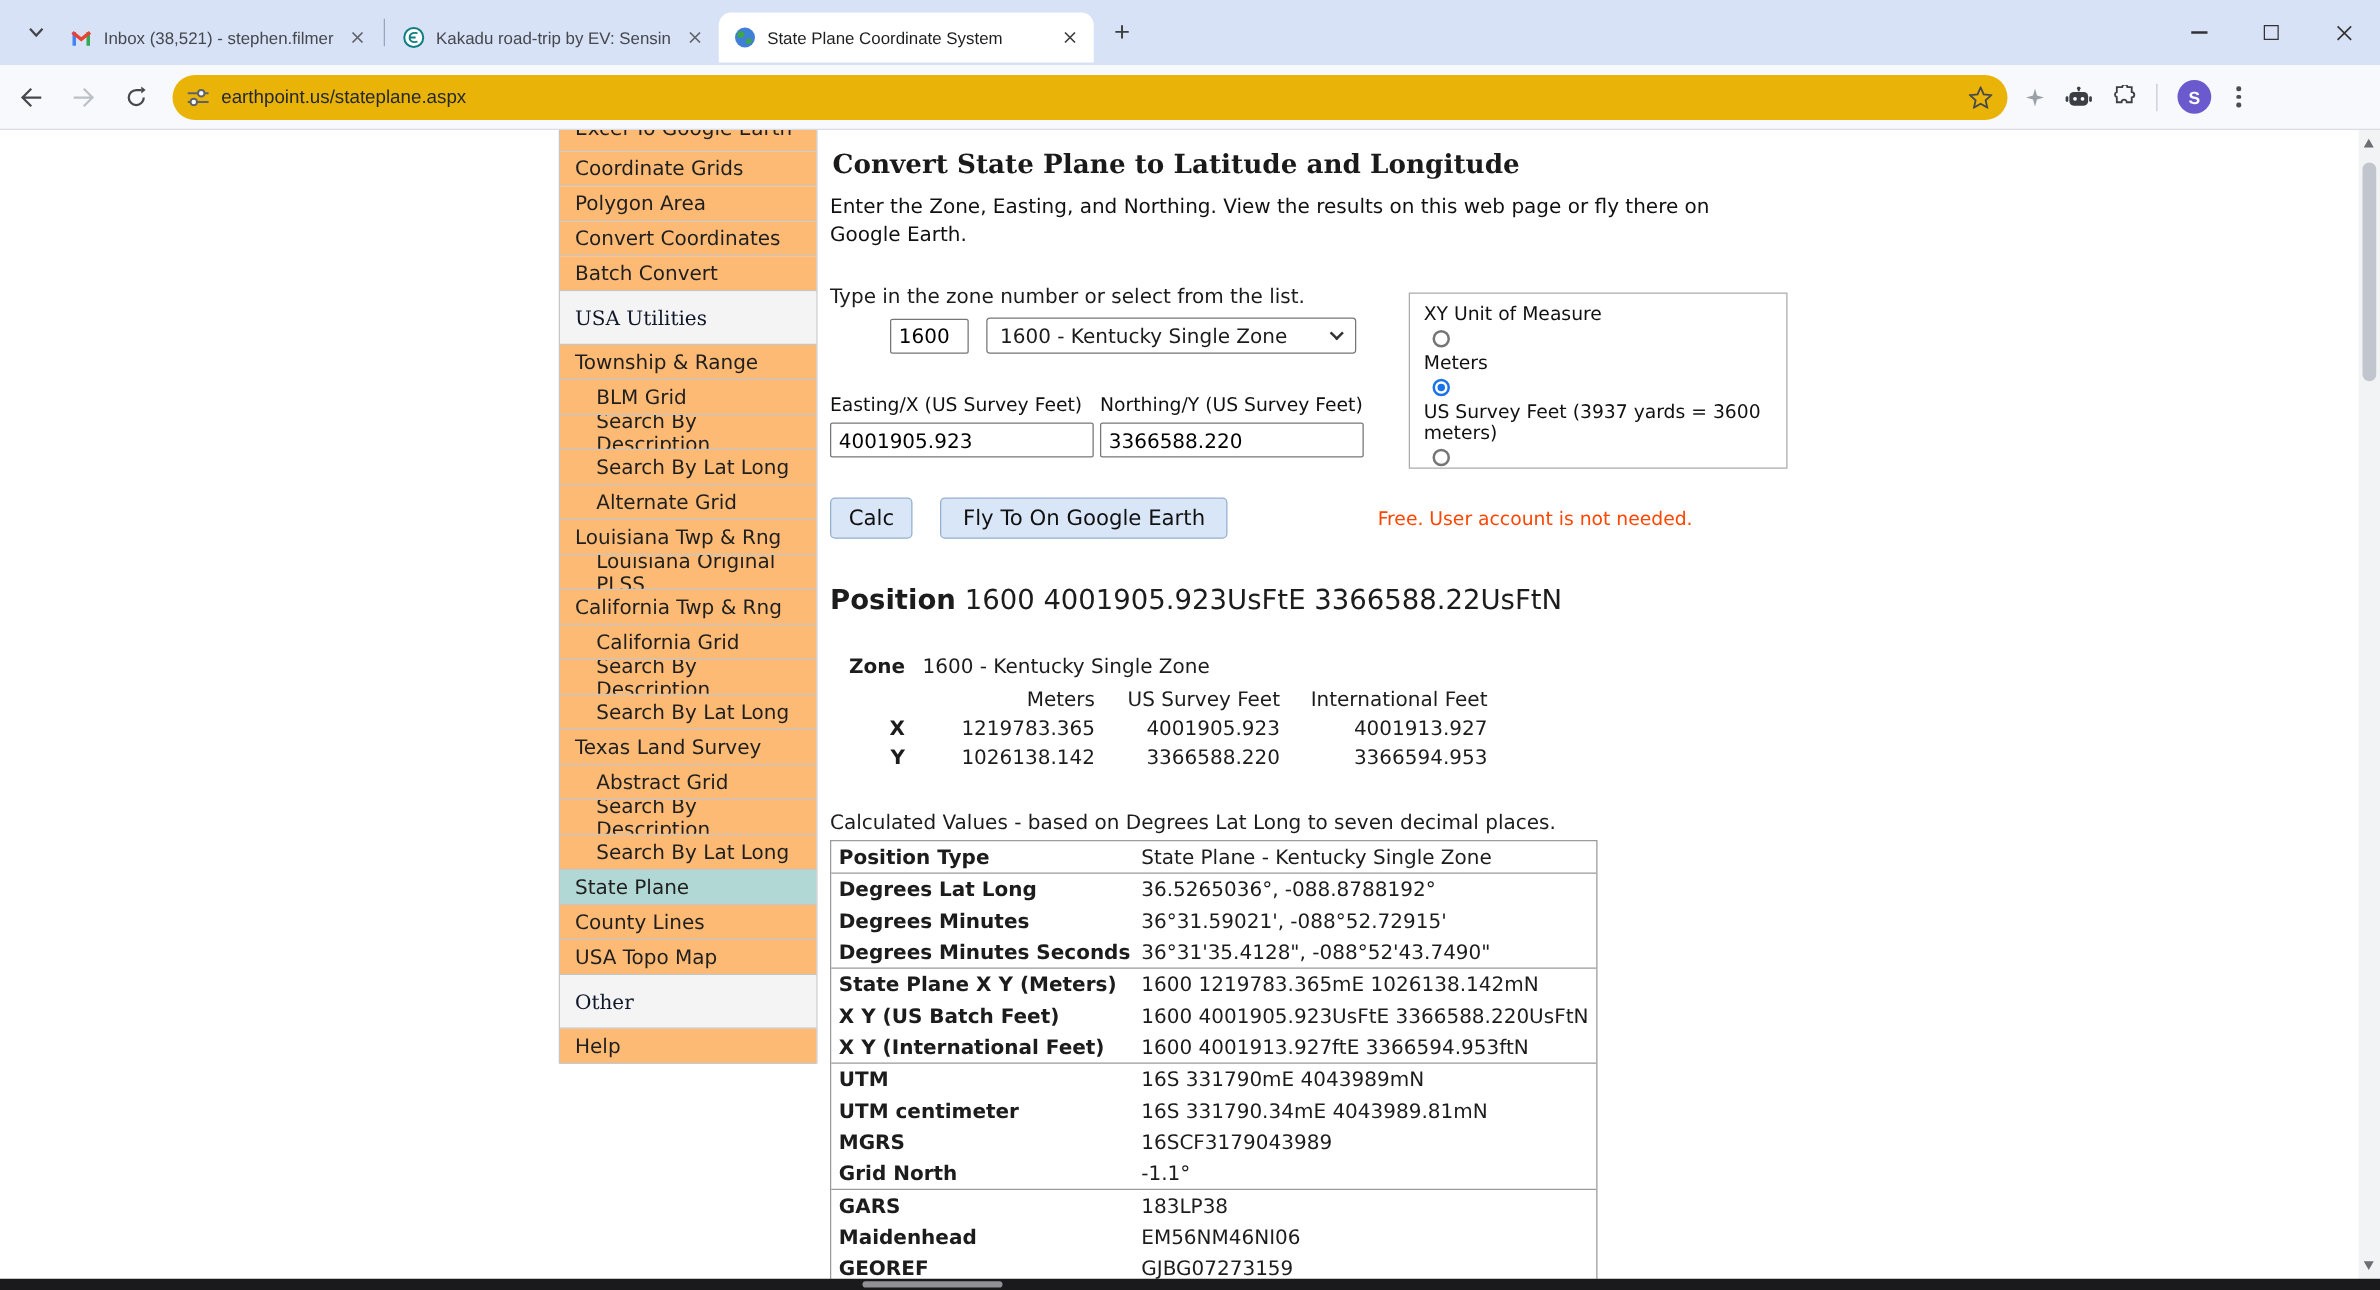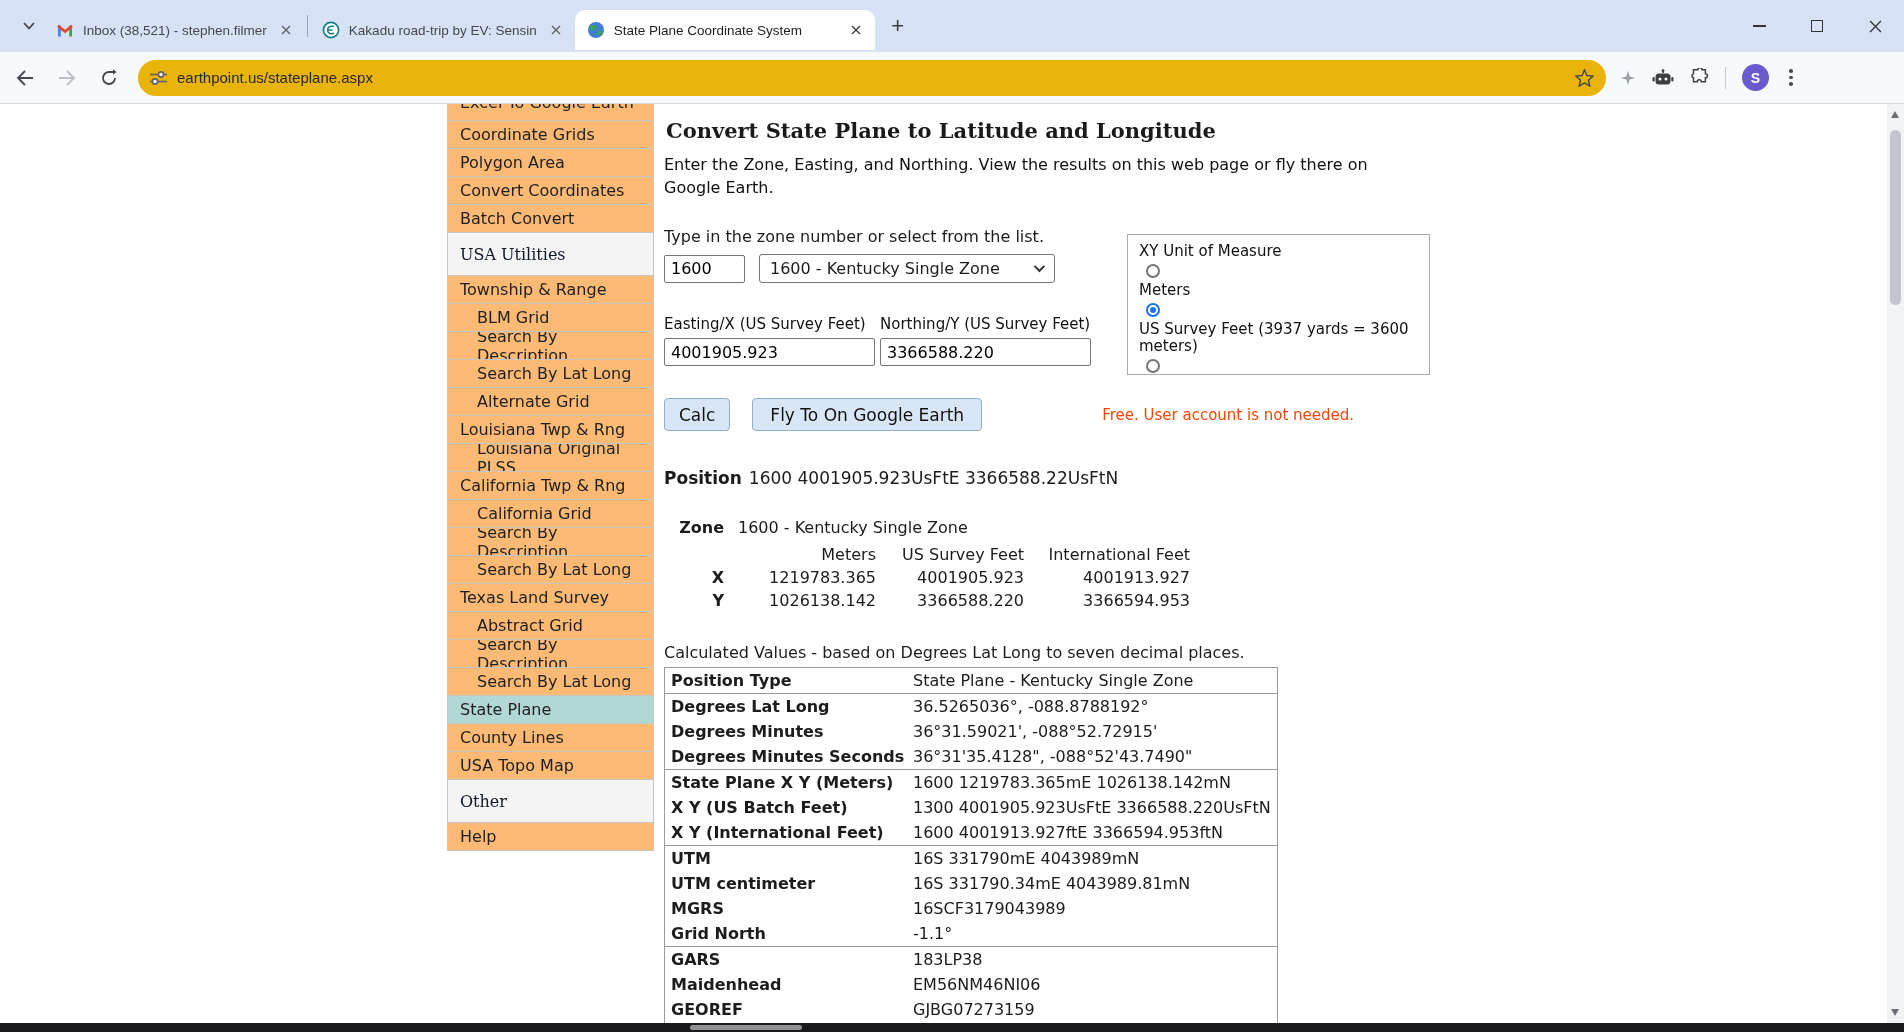--- a/index.html
+++ b/index.html
@@ -68,38 +68,38 @@
   
   .main { position:absolute; left:664px; top:0; width:790px; }
   .h1 { margin:14px 0 0 2px; font-family:"DejaVu Serif", serif; font-weight:bold;
         font-size:21px; color:#1a1a1a; }
   .intro { margin-top:10px; width:745px; font-size:16px; line-height:1.45; color:#111; }
   .prompt { margin-top:28px; font-size:16px; }
   .zone-row { margin-top:8px; display:flex; align-items:center; }
   .txt-input { height:28px; border:1px solid #767676; border-radius:2px;
                font-family:"DejaVu Sans", sans-serif; font-size:16px;
                padding:0 6px; color:#000; background:#fff; }
-  .zone-input { width:81px; }
+  .zone-input { width:63px;margin-left:48px; }
   .zone-select { width:296px; height:29px; margin-left:14px; border:1px solid #767676;
                  border-radius:3px; background:#fff; display:flex; align-items:center;
                  padding:0 10px; font-size:16px; position:relative; }
   .sel-chev { position:absolute; right:12px; top:9px; width:8px; height:8px;
               border-right:2px solid #333; border-bottom:2px solid #333;
               transform:rotate(45deg) translateY(-2px); }
   .coords { margin-top:32px; display:grid; grid-template-columns:216px 220px;
             grid-template-rows:auto auto; row-gap:5px; }
   .coord-label { font-size:15px; color:#111; }
   .coord-input { width:211px; }
   .btn-row { margin-top:32px; display:flex; align-items:center; }
   .btn { background:#d9e6f7; border:1px solid #93aecb; border-radius:4px;
          font-family:"DejaVu Sans", sans-serif; font-size:17px; color:#111;
          height:33px; padding:0 14px; }
   .btn + .btn { margin-left:22px; padding:0 17px; }
   .note { margin-left:120px; font-size:15px; color:#ff4500; }
-  .position-row { margin-top:37px; font-size:17px; }
+  .position-row { margin-top:37px; font-size:22px; }
   .position-row b { margin-right:7px; }
 
   .zone-table { margin:28px 0 0 12px; display:grid;
                 grid-template-columns:48px 152px 148px 166px;
                 font-size:16px; line-height:23px; }
   .zt-lab { text-align:right; font-weight:bold; }
   .zt-val { text-align:right; }
   .zt-zone { grid-column:2 / 5; padding-left:14px; }
   .zone-table .zt-gap { height:4px; grid-column:1/5; }
 
@@ -455,21 +455,21 @@
           <div class="cvalue">36°31'35.4128", -088°52'43.7490"</div>
         </div>
 
         <div class="crow sep">
           <div class="clabel">State Plane X Y (Meters)</div>
           <div class="cvalue">1600 1219783.365mE 1026138.142mN</div>
         </div>
 
         <div class="crow">
           <div class="clabel">X Y (US Batch Feet)</div>
-          <div class="cvalue">1300 4001905.923UsFtE 3366588.220UsFtN</div>
+          <div class="cvalue">1600 4001905.923UsFtE 3366588.220UsFtN</div>
         </div>
 
         <div class="crow">
           <div class="clabel">X Y (International Feet)</div>
           <div class="cvalue">1600 4001913.927ftE 3366594.953ftN</div>
         </div>
 
         <div class="crow sep">
           <div class="clabel">UTM</div>
           <div class="cvalue">16S 331790mE 4043989mN</div>

